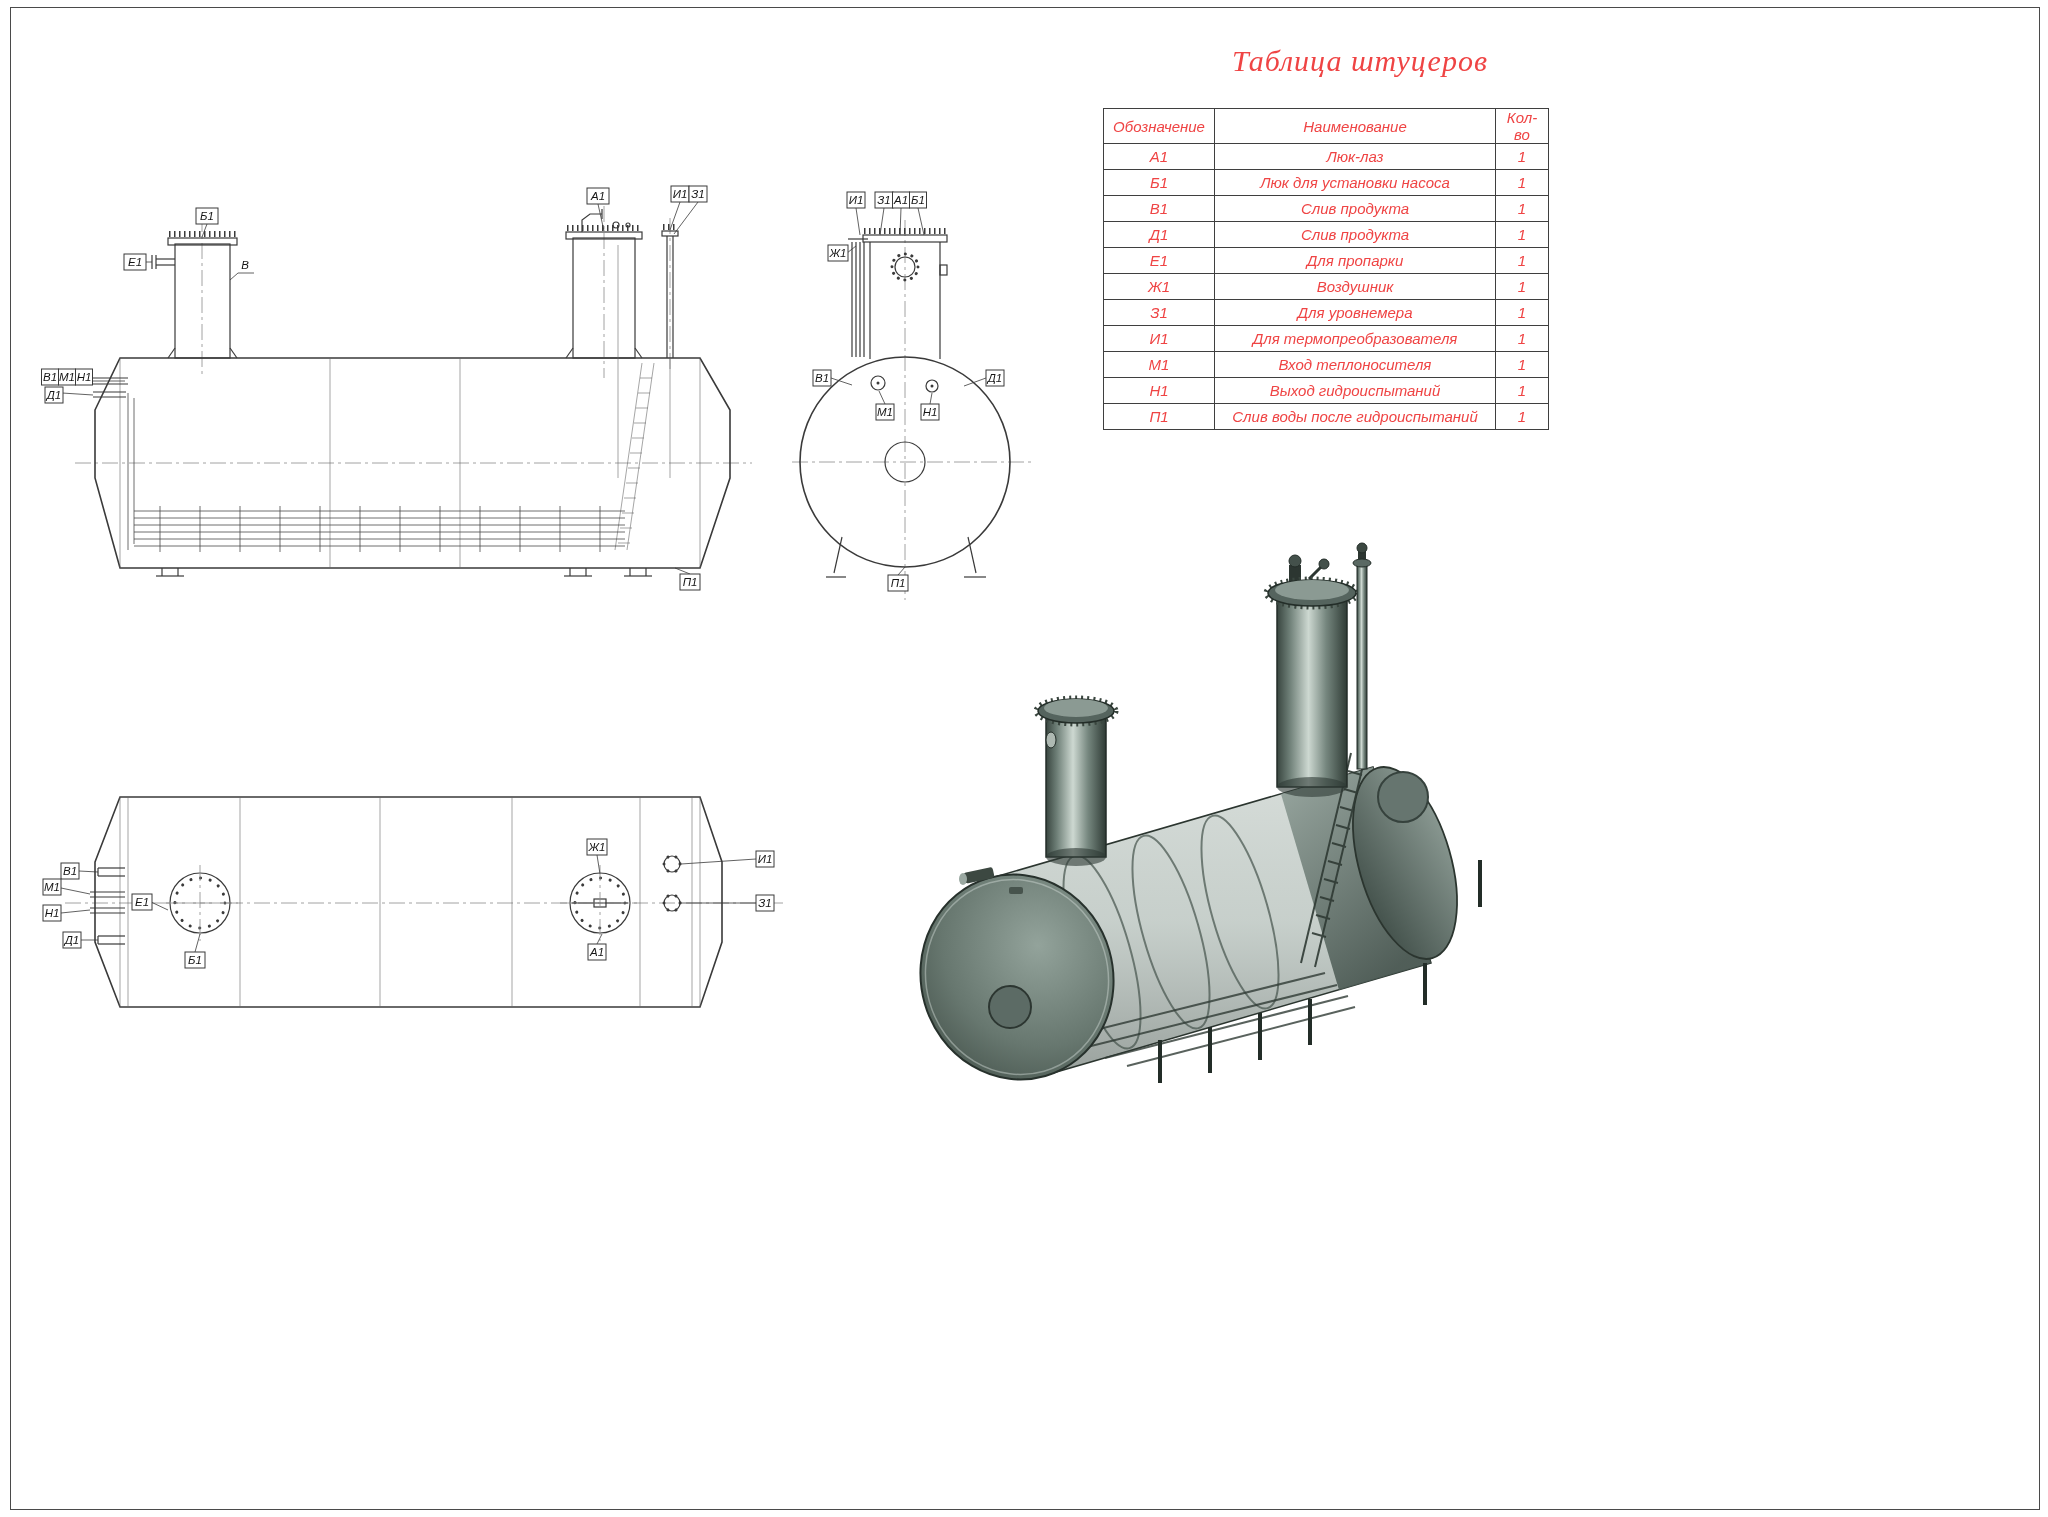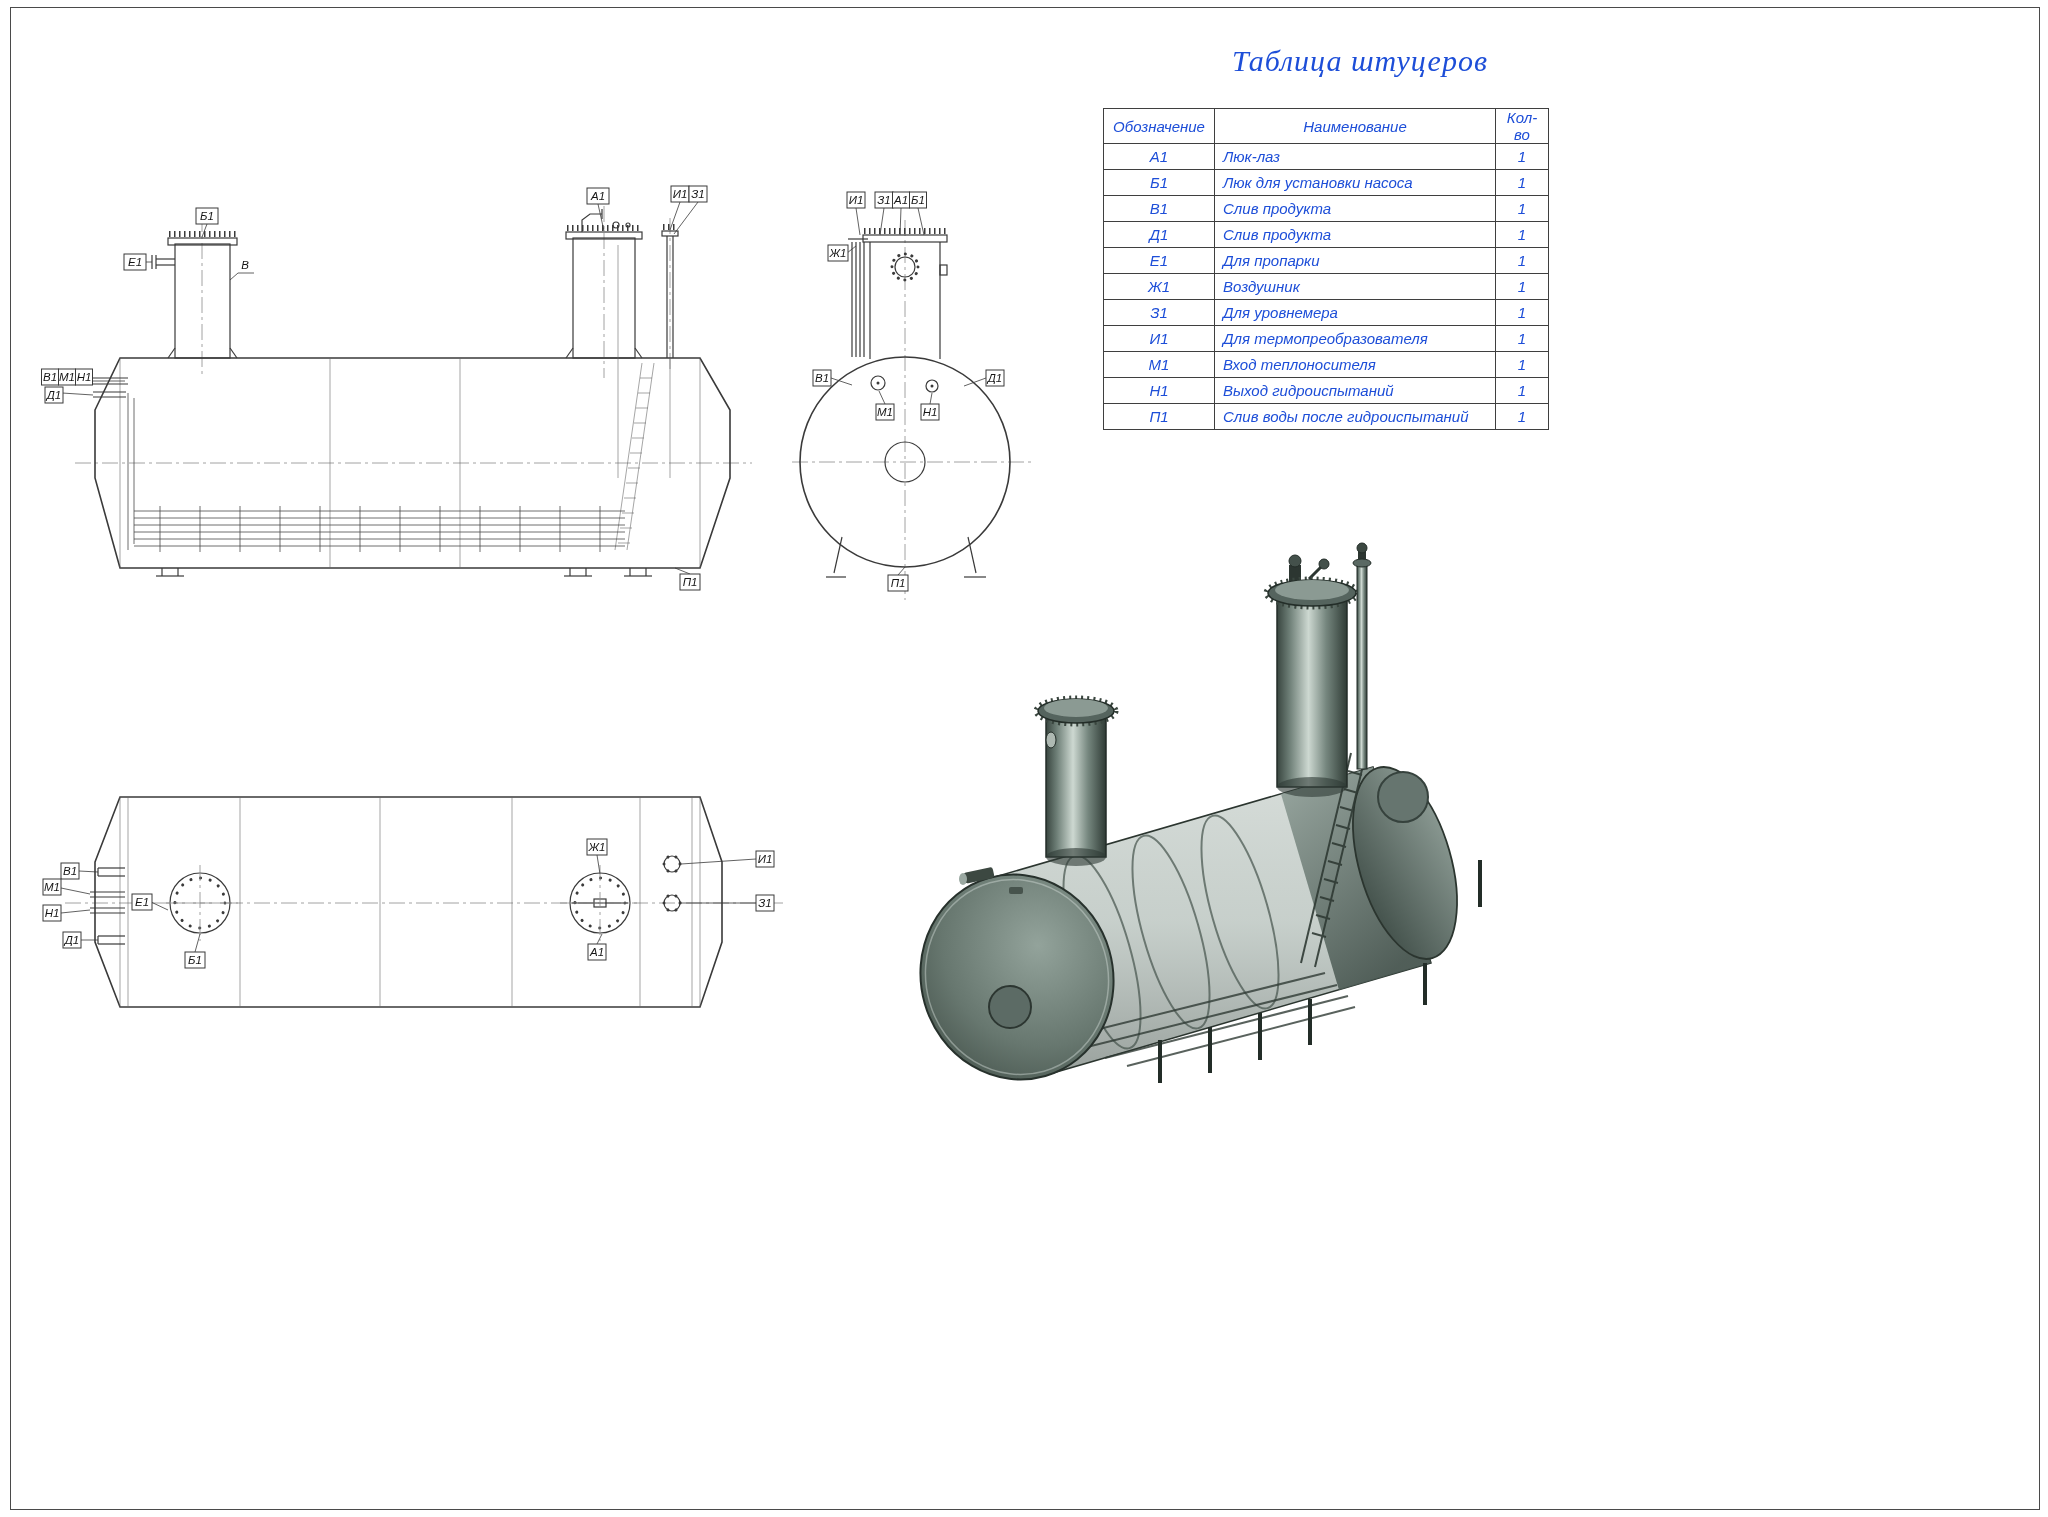--- a/index.html
+++ b/index.html
@@ -1,35 +1,35 @@
 <!DOCTYPE html>
 <html><head>
 <meta charset="utf-8">
 <style>
   html,body{margin:0;padding:0;background:#e8e8e8;}
   .sheet{
     position:relative;width:2048px;height:1517px;background:#ffffff;
-    font-family:"Liberation Sans",sans-serif;color:#1d4ed8;overflow:hidden;
+    font-family:"Liberation Sans",sans-serif;color:#ef4444;overflow:hidden;
   }
   .frame{position:absolute;left:10px;top:7px;right:8px;bottom:7px;border:1.2px solid #4a4a4a;}
   .sheet-title{
     position:absolute;left:1140px;top:44px;width:440px;text-align:center;
     font:italic 30px "Liberation Serif",serif;letter-spacing:1px;
   }
   table.nozzles{
     position:absolute;left:1103px;top:108px;border-collapse:collapse;
     font:italic 15px "Liberation Sans",sans-serif;
     padding-left:16px;
   }
   table.nozzles th,table.nozzles td{
     border:1px solid #3f3f3f;height:25px;padding:0 8px;font-weight:normal;
   }
   table.nozzles th{font:italic 15px "Liberation Sans",sans-serif;text-align:center;}
   table.nozzles td:first-child{width:94px;text-align:center;}
-  table.nozzles td:nth-child(2){width:264px;text-align:left;}
+  table.nozzles td:nth-child(2){width:264px;text-align:center;}
   table.nozzles td:last-child{width:36px;text-align:center;}
   svg{position:absolute;}
   .ln{stroke:#3a3a3a;stroke-width:1.2;fill:none;}
   .ln2{stroke:#3a3a3a;stroke-width:1.6;fill:none;}
   .thin{stroke:#6a6a6a;stroke-width:0.6;fill:none;}
   .cl{stroke:#8a8a8a;stroke-width:0.8;fill:none;stroke-dasharray:16 4 3 4;}
   .leader{stroke:#3a3a3a;stroke-width:0.8;fill:none;}
   .lblbox{fill:#ffffff;stroke:#3a3a3a;stroke-width:1;}
   .lbl text{font:italic 11.5px "Liberation Sans",sans-serif;fill:#151515;text-anchor:middle;}
   .bolt{stroke:#3a3a3a;stroke-width:3;stroke-linecap:round;fill:none;}

